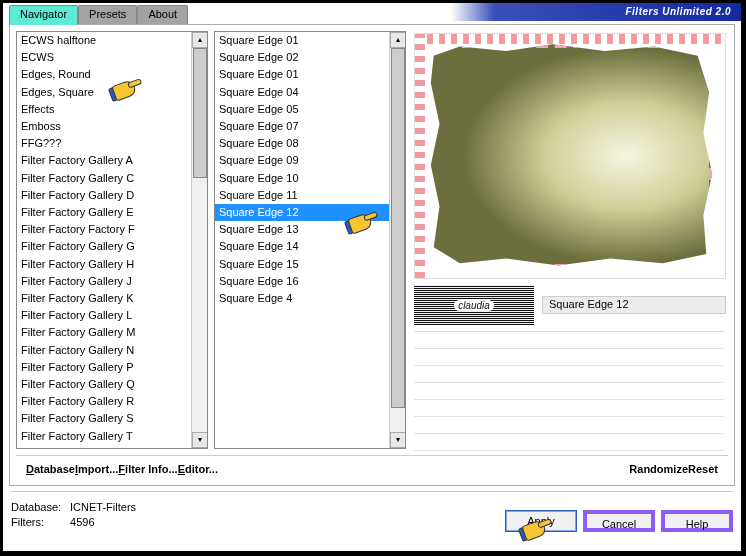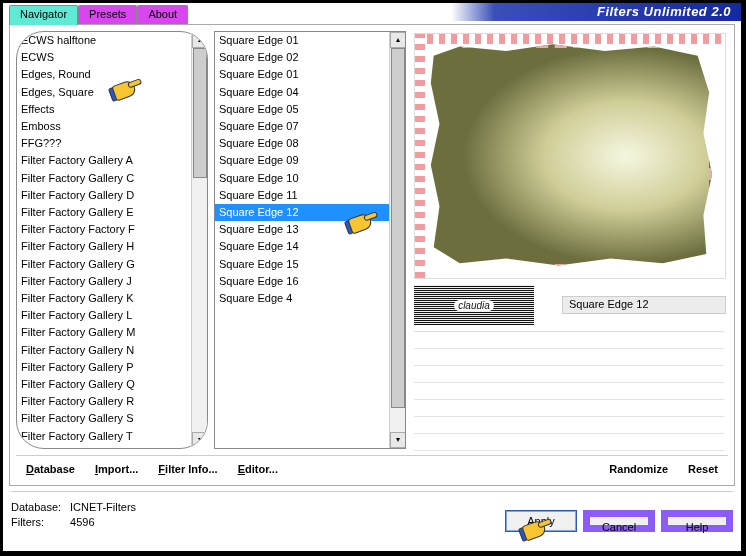--- a/index.html
+++ b/index.html
@@ -12,42 +12,42 @@
     overflow: hidden;
     position: relative;
   }
   .outer-frame {
     position: absolute; top: 2px; left: 2px; width: 740px; height: 550px;
     background: #fff; border: 1px solid #000;
   }
   .title-bar {
     position: absolute; top: 0; right: 0; width: 290px; height: 18px;
     background: linear-gradient(90deg, #fff 0%, #3a4fb8 15%, #1428a0 100%);
-    color: #fff; font-weight: bold; font-style: italic; font-size: 13px;
+    color: #fff; font-weight: bold; font-style: italic; font-size: 10px;
     text-align: right; padding-right: 10px; line-height: 18px;
     letter-spacing: 0.5px;
   }
   .tabs {
     position: absolute; top: 2px; left: 6px; display: flex; height: 20px;
   }
   .tab {
     padding: 2px 10px; border: 1px solid #888; border-bottom: none;
-    background: #d946ef; margin-right: 0; border-radius: 2px 2px 0 0;
+    background: #a3a3a3; margin-right: 0; border-radius: 2px 2px 0 0;
     font-size: 11px; cursor: pointer;
   }
   .tab.active { background: #5eead4; position: relative; z-index: 2; }
   .content-border {
     position: absolute; top: 21px; left: 6px; right: 6px; height: 462px;
     border: 1px solid #aaa; background: #fff;
   }
   .col {
     position: absolute; top: 6px; bottom: 36px;
     border: 1px solid #888; background: #fff; overflow: hidden;
   }
-  .col-left { left: 6px; width: 192px; border-radius: 28px; }
+  .col-left { left: 6px; width: 192px; }
   .col-mid { left: 204px; width: 192px; }
   .list-item {
     padding: 1px 4px; cursor: pointer; white-space: nowrap; font-size: 11px;
     line-height: 15.2px;
   }
   .list-item.selected { background: #1e90ff; color: #fff; }
   .scrollbar {
     position: absolute; right: 0; top: 0; bottom: 0; width: 16px;
     background: #f0f0f0; border-left: 1px solid #ccc;
   }
@@ -70,47 +70,47 @@
     border: 6px dashed #f2a9ac;
     background: radial-gradient(ellipse 180px 120px at 70% 50%, #f6f6e0 0%, #cfce98 45%, #6c6e3e 90%);
     clip-path: polygon(3% 6%, 12% 2%, 28% 4%, 44% 1%, 62% 4%, 79% 2%, 94% 6%, 98% 22%, 96% 40%, 99% 58%, 96% 76%, 97% 93%, 82% 97%, 64% 95%, 46% 98%, 28% 95%, 12% 97%, 3% 90%, 5% 72%, 2% 54%, 5% 36%, 2% 18%);
   }
   .preview-label {
     position: absolute; top: 260px; left: 404px; width: 312px; height: 40px;
     display: flex; align-items: center;
   }
   .badge {
     width: 120px; height: 40px; background: repeating-linear-gradient(0deg,#111 0 1px,#eee 1px 2px);
-    margin-right: 28px; display:flex; align-items:center; justify-content:center; font-size:10px; font-style: italic; color:#111;
+    margin-right: 8px; display:flex; align-items:center; justify-content:center; font-size:10px; font-style: italic; color:#111;
   }
   .badge span{background:#fff; padding:0 4px; border-radius:6px;}
   .filter-name-box { flex:1; background:#ececec; border:1px solid #ccc; height:18px; padding:1px 6px; font-size:11px;}
   .params {
     position: absolute; top: 306px; left: 404px; right: 10px; bottom: 36px;
     border-top: 1px solid #ddd;
   }
   .param-row { height: 17px; border-bottom: 1px solid #e2e2e2; }
   .bottom-toolbar {
     position: absolute; left: 6px; right: 6px; bottom: 4px; height: 26px;
-    border-top: 1px solid #ccc; display:flex; align-items:center; gap: 20px;
+    border-top: 1px solid #ccc; display:flex; align-items:center; 
     padding: 2px 10px; font-size: 11px;
   }
   .bottom-toolbar .link { font-weight: bold; cursor: pointer; text-decoration: underline; text-decoration-color: rgba(0,0,0,0);}
   .u { text-decoration: underline; }
   .spacer { flex: 1; }
   .status {
     position: absolute; left: 8px; bottom: 4px; right: 8px; height: 56px;
     border-top: 1px solid #ccc; padding-top: 8px; font-size: 11px;
     display: flex; justify-content: space-between; margin-top: 28px;
   }
   .status-left { line-height: 15px; }
   .status-left div span:first-child{ display:inline-block; width:56px;}
   .action-buttons { display:flex; gap:6px; align-items:flex-start; padding-top: 10px;}
   .btn {
-    min-width: 72px; height: 22px; border: 7px solid #8b5cf6; background: #f0f0f0;
+    min-width: 72px; height: 22px; border: 4px solid #8b5cf6; background: #f0f0f0;
     font-size: 11px; cursor: pointer; text-align:center; line-height:20px;
   }
   .btn.primary { border: 1px solid #2b5bbb; box-shadow: 0 0 0 1px #7ea6e8 inset;}
   .hand {
     position: absolute; width: 28px; height: 26px; pointer-events: none;
     transform: rotate(-20deg); z-index: 20;
   }
   .handglove{position:absolute;width:22px;height:16px;background:#f6c531;border:1px solid #333;border-radius:4px 10px 10px 4px;top:6px;left:2px;}
   .handfinger{position:absolute;width:14px;height:6px;background:#f6c531;border:1px solid #333;border-radius:3px;top:8px;left:18px;}
   .handcuff{position:absolute;width:6px;height:14px;background:#2858c8;border:1px solid #333;left:-2px;top:7px;border-radius:2px;}
@@ -135,22 +135,22 @@
         <div class="list-item">Edges, Round</div>
         <div class="list-item ">Edges, Square</div>
         <div class="list-item">Effects</div>
         <div class="list-item">Emboss</div>
         <div class="list-item">FFG???</div>
         <div class="list-item">Filter Factory Gallery A</div>
         <div class="list-item">Filter Factory Gallery C</div>
         <div class="list-item">Filter Factory Gallery D</div>
         <div class="list-item">Filter Factory Gallery E</div>
         <div class="list-item">Filter Factory Factory F</div>
+        <div class="list-item">Filter Factory Gallery G</div>
         <div class="list-item">Filter Factory Gallery H</div>
-        <div class="list-item">Filter Factory Gallery G</div>
         <div class="list-item">Filter Factory Gallery J</div>
         <div class="list-item">Filter Factory Gallery K</div>
         <div class="list-item">Filter Factory Gallery L</div>
         <div class="list-item">Filter Factory Gallery M</div>
         <div class="list-item">Filter Factory Gallery N</div>
         <div class="list-item">Filter Factory Gallery P</div>
         <div class="list-item">Filter Factory Gallery Q</div>
         <div class="list-item">Filter Factory Gallery R</div>
         <div class="list-item">Filter Factory Gallery S</div>
         <div class="list-item">Filter Factory Gallery T</div>

